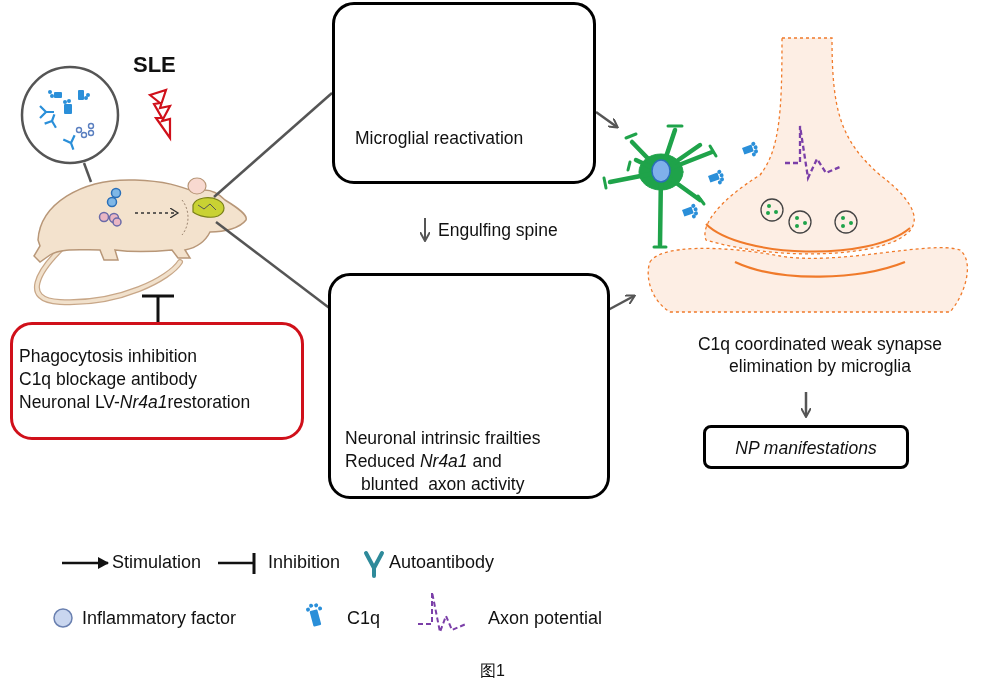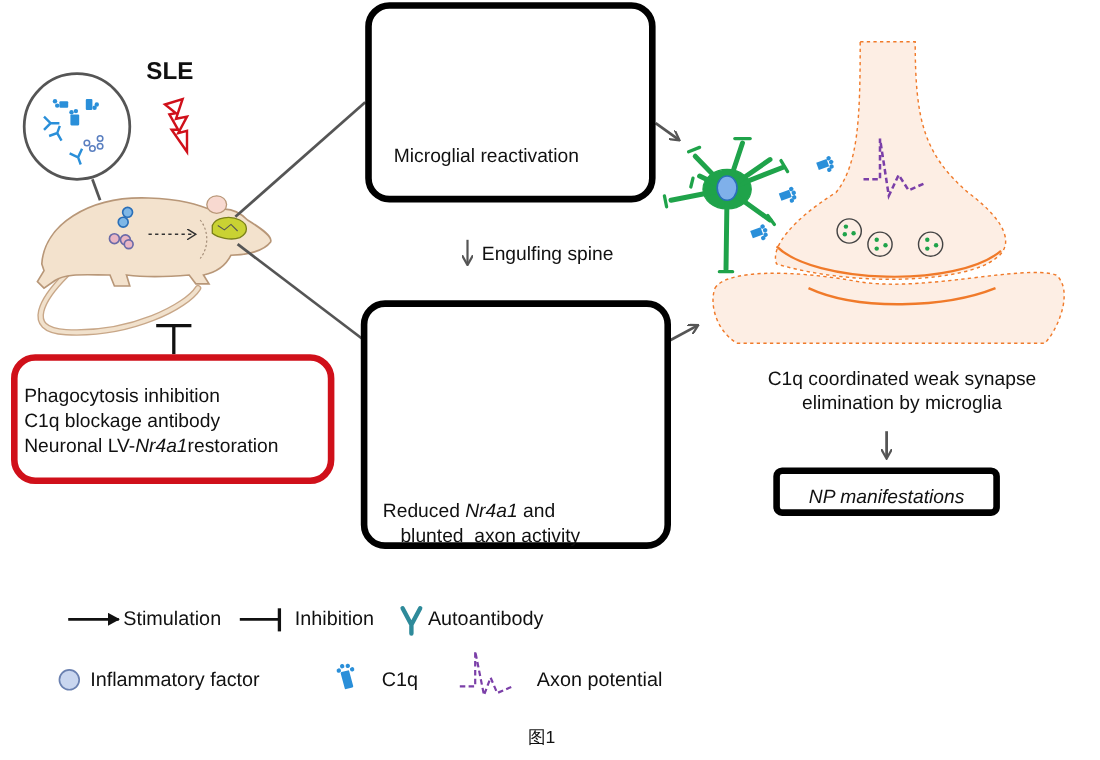--- a/index.html
+++ b/index.html
@@ -1,21 +1,21 @@
 <!DOCTYPE html>
 <html><head>
 <meta charset="utf-8">
 <style>
   html, body { margin:0; padding:0; background:#ffffff; }
   body { width:1000px; height:691px; position:relative; overflow:hidden;
          font-family:"Liberation Sans", sans-serif; color:#111; }
   .abs { position:absolute; }
   svg.canvas { position:absolute; left:0; top:0; }
   .txt { font-size:17.5px; line-height:22px; white-space:nowrap; }
-  .box { position:absolute; box-sizing:border-box; border:6px solid #000000; border-radius:22px; background:#fff; }
+  .box { position:absolute; box-sizing:border-box; border:3px solid #000000; border-radius:22px; background:#fff; }
   .redbox { border-color:#d0101a; }
   .legend-item { position:absolute; display:flex; align-items:center; font-size:18px; white-space:nowrap; }
   em { font-style:italic; }
 </style>
 </head>
 <body>
 
 <svg class="canvas" width="1000" height="691" viewBox="0 0 1000 691">
   <defs>
     <marker id="arrowGray" markerWidth="10" markerHeight="10" refX="8" refY="5" orient="auto" markerUnits="userSpaceOnUse">
@@ -246,20 +246,21 @@
   </div>
 </div>
 
 <div class="box" style="left:332px; top:2px; width:264px; height:182px;">
   <div class="abs txt" style="left:20px; top:122px;">Microglial reactivation</div>
 </div>
 
 <div class="abs txt" style="left:438px; top:219px;">Engulfing spine</div>
 
 <div class="box" style="left:328px; top:273px; width:282px; height:226px;">
+  <div class="abs txt" style="left:14px; top:151px;">Neuronal intrinsic frailties</div>
   <div class="abs txt" style="left:14px; top:174px;">
     <span>Reduced </span><em>Nr4a1</em><span> and</span>
   </div>
   <div class="abs txt" style="left:30px; top:197px; white-space:pre;">blunted  axon activity</div>
 </div>
 
 <div class="abs txt" style="left:660px; top:333px; width:320px; text-align:center;">
   <div>C1q coordinated weak synapse</div>
   <div>elimination by microglia</div>
 </div>

